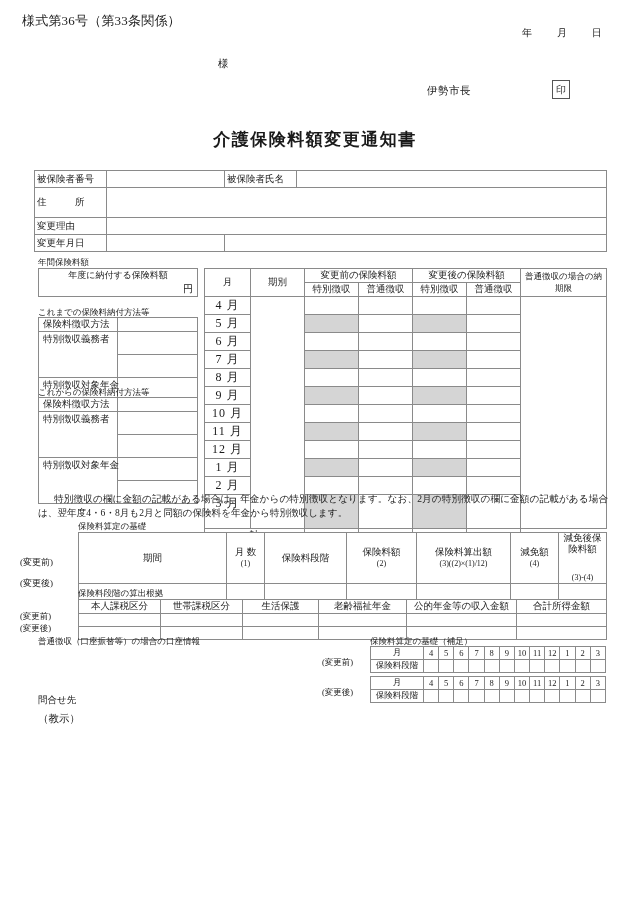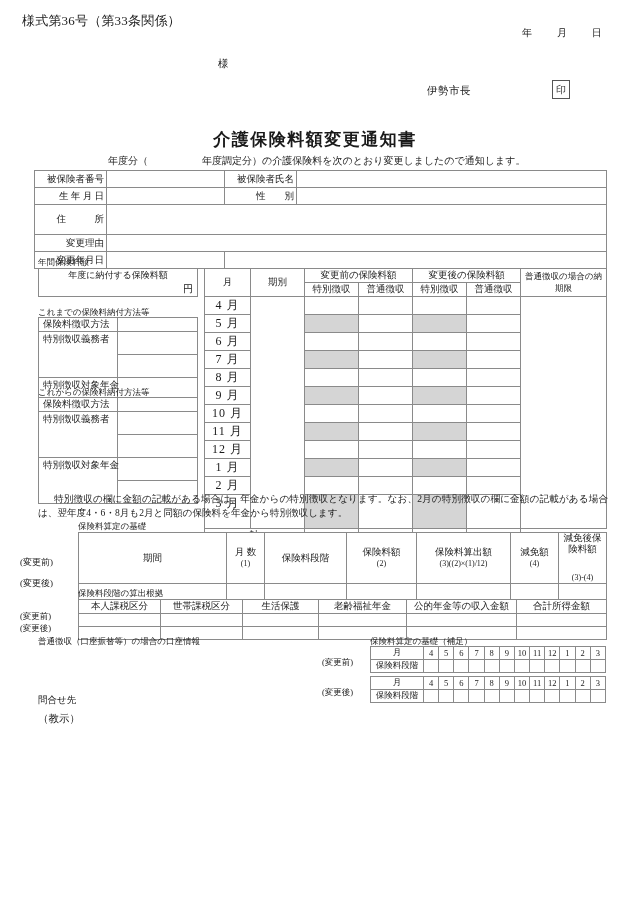--- a/index.html
+++ b/index.html
@@ -93,21 +93,21 @@
   }
   td, th {
     border: 1px solid #8a8a8a;
     font-weight: normal;
     font-size: 9.5px;
     padding: 0;
     vertical-align: middle;
     background: #fff;
   }
   .lbl {
-    text-align: right;
+    text-align: left;
     padding: 0 2px;
     white-space: nowrap;
   }
   .lbl-left {
     text-align: left;
     padding-left: 4px;
     white-space: nowrap;
   }
   .shaded { background: #d5d5d5; }
 
@@ -239,42 +239,33 @@
     <span>月</span>
     <span>日</span>
   </div>
 
   <div class="addressee">様</div>
   <div class="issuer">伊勢市長</div>
   <div class="seal-box">印</div>
 
   <div class="doc-title">介護保険料額変更通知書</div>
 
-  <div class="lead-text">
-    <span>年度分（</span><span class="gap"></span><span>年度調定分）の介護保険料を次のとおり変更しましたので通知します。</span>
-  </div>
 
   <table class="person-table">
     <colgroup>
       <col style="width:72px">
         <col style="width:118px">
         <col style="width:72px">
         <col style="width:310px">
     </colgroup>
     <tbody>
       <tr>
         <td class="lbl">被保険者番号</td>
         <td></td>
         <td class="lbl">被保険者氏名</td>
-        <td></td>
-      </tr>
-      <tr>
-        <td class="lbl">生 年 月 日</td>
-        <td></td>
-        <td class="lbl">性　　別</td>
         <td></td>
       </tr>
       <tr class="row-addr">
         <td class="lbl">住　　　所</td>
         <td colspan="3"></td>
       </tr>
       <tr>
         <td class="lbl">変更理由</td>
         <td colspan="3"></td>
       </tr>

